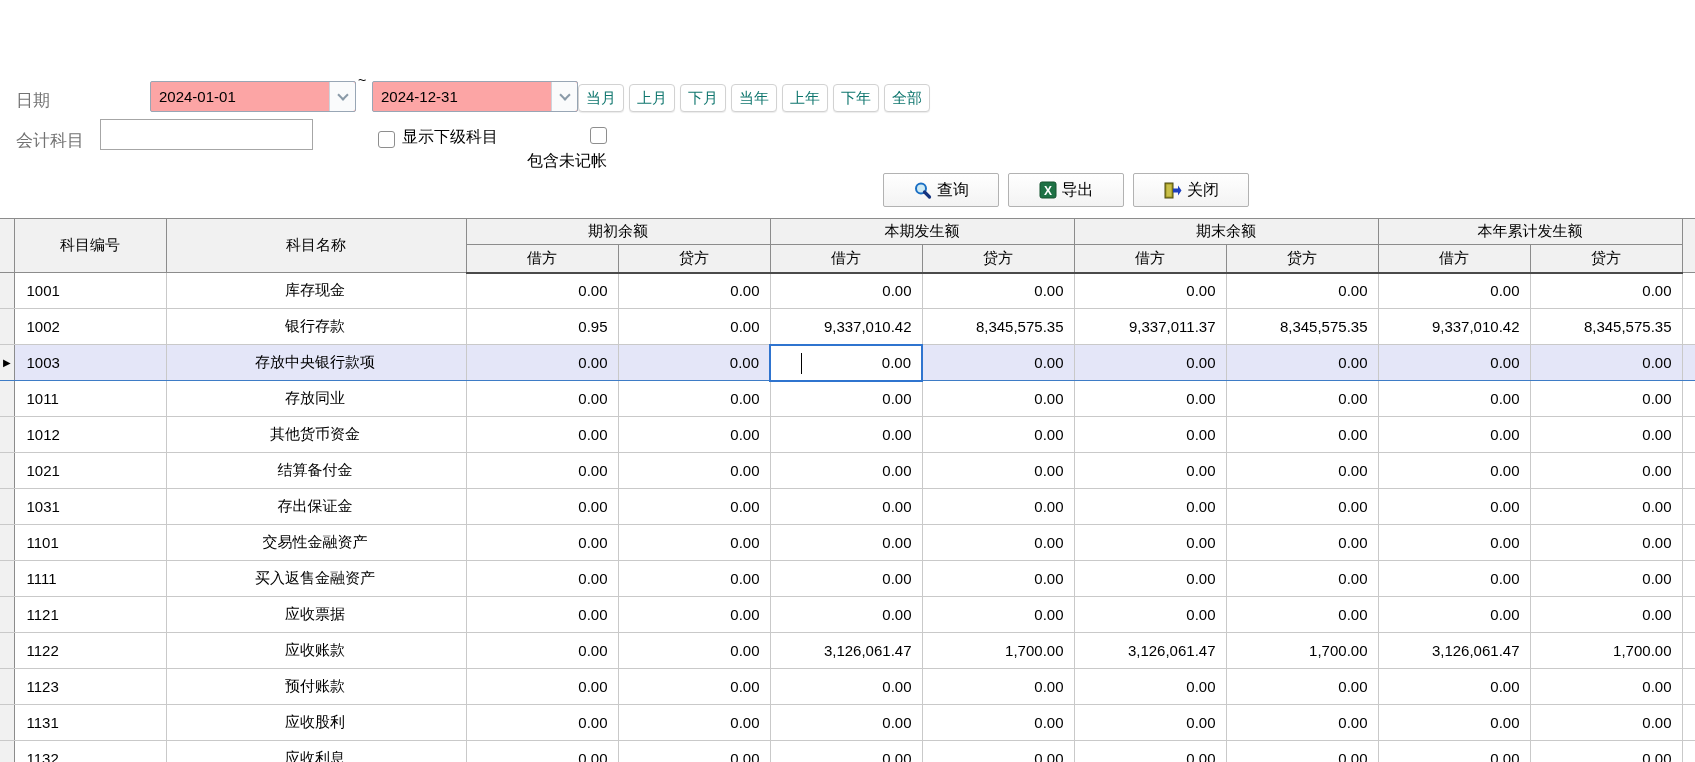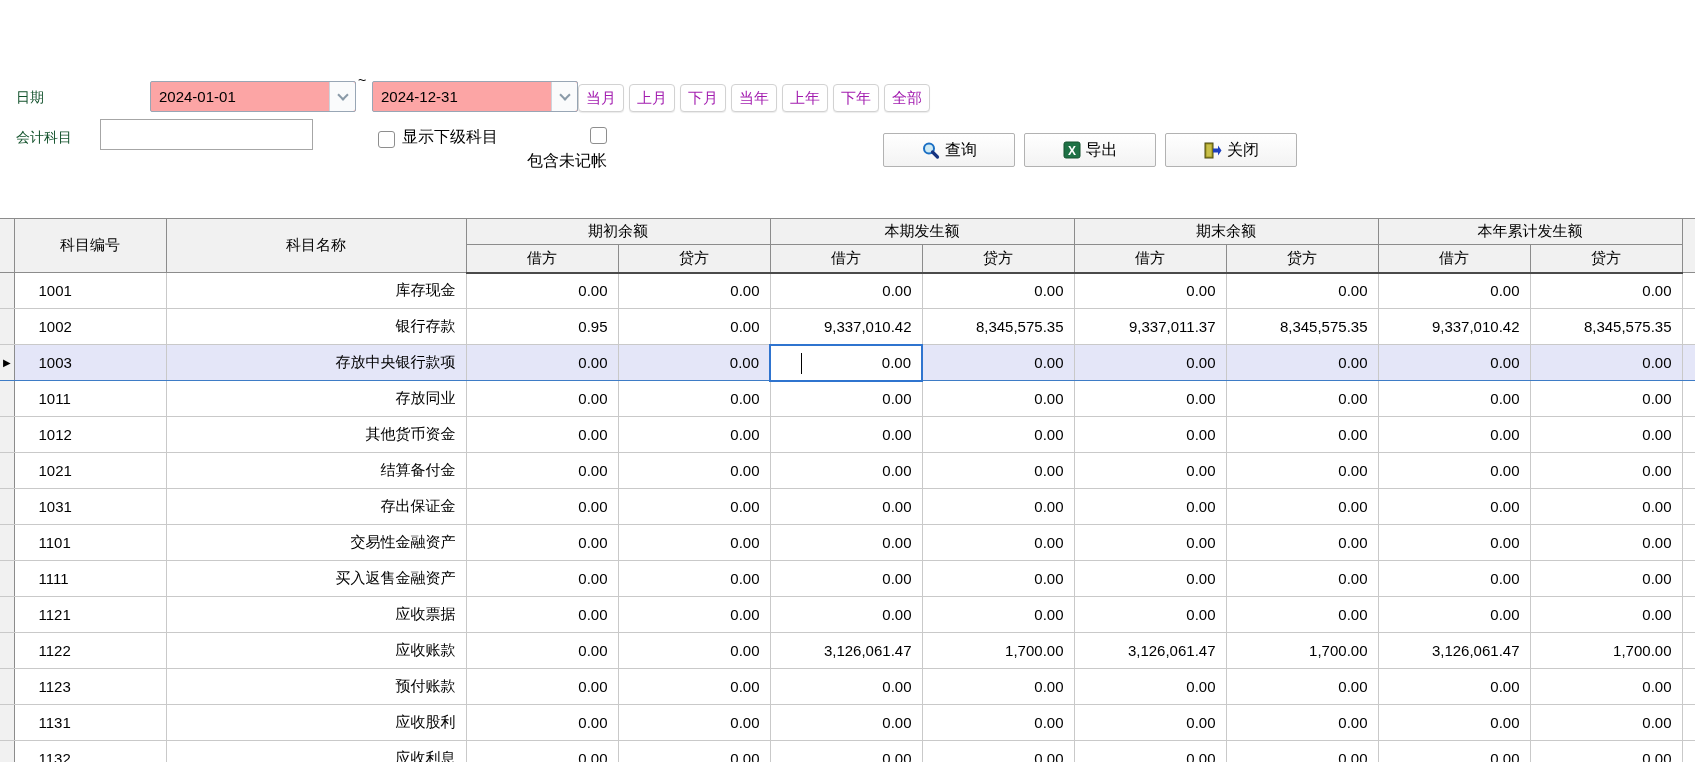--- a/index.html
+++ b/index.html
@@ -12,54 +12,54 @@
   .tab-inactive { left:2px; width:144px; background:#c4cdec; border:1px solid #33539e; }
   .tab-active { left:146px; width:152px; background:#ffffff; }
   .tab-close { margin-left:auto; color:#8a8a8a; font-size:18px; line-height:1; padding:0 2px; }
   .winbtn { position:absolute; top:3px; width:33px; height:26px; border-radius:6px;
             background:linear-gradient(#4a90e8,#1b5fc6); border:2px solid #9cc4f2; }
   .winbtn-min { right:13px; }
   .winbtn-edge { right:-26px; }
   .min-dash { display:block; width:11px; height:3px; background:#eaf3fd; margin:13px auto 0; border-radius:1px; }
 
   
-  .lbl { position:absolute; font-size:14px; color:#14532d; }
+  .lbl { position:absolute; font-size:17px; color:#737373; }
   .lbl-date { left:16px; top:89px; }
   .lbl-acct { left:16px; top:129px; }
   .combo { position:absolute; top:81px; height:31px; background:#fca5a5; border:1px solid #98a6b5; display:flex; border-radius:2px; }
   .combo-from { left:150px; width:206px; }
   .combo-to { left:372px; width:206px;gap:41px; }
   .combo-val { flex:1; font-size:15px; padding:6px 0 0 8px; white-space:nowrap; }
   .combo-btn { width:26px; border-left:1px solid #ccd4dc; background:#fafbfc; display:flex; align-items:center; justify-content:center; border-radius:0 2px 2px 0; }
   .chev { width:8px; height:8px; border-right:2px solid #8a9aa8; border-bottom:2px solid #8a9aa8; transform:rotate(45deg); margin-top:-3px; }
   .tilde { position:absolute; left:358px; top:72px; font-size:14px; color:#000; }
   .quick { position:absolute; left:578px; top:84px; display:flex; gap:5px; }
-  .qbtn { height:28px; padding:0 7px; font-size:15px; color:#a21caf; background:#fff;
+  .qbtn { height:28px; padding:0 7px; font-size:15px; color:#0f766e; background:#fff;
           border:1px solid #d2d2d2; border-radius:4px; box-shadow:0 1px 1px rgba(0,0,0,.08);
           display:flex; align-items:center; cursor:pointer; font-family:inherit; }
   .acct-input { position:absolute; left:100px; top:119px; width:213px; height:31px;
                 border:1px solid #a6a6a6; background:#fff; font-size:15px; padding:0 6px; font-family:inherit; }
   .chk { position:absolute; top:127px; display:flex; align-items:flex-end; gap:7px; font-size:16px; color:#000; cursor:pointer; }
   .chk-sub { left:378px; } .chk-unposted { left:527px;flex-direction:column; }
   .chkbox { width:17px; height:17px; border:1px solid #8e8e8e; border-radius:3px; background:#fff; }
   .actions { position:absolute; left:883px; top:133px; display:flex; gap:9px; }
-  .abtn { width:132px; height:34px; background:linear-gradient(#ffffff,#f3f3f3); border:1px solid #b2b2b2; border-radius:2px;
+  .abtn { width:116px; height:34px; background:linear-gradient(#ffffff,#f3f3f3); border:1px solid #b2b2b2; border-radius:2px;
           display:flex; align-items:center; justify-content:center; gap:5px; font-size:16px; color:#000;
-          cursor:pointer; font-family:inherit; }
+          cursor:pointer; font-family:inherit;margin-top:40px; }
   .abtn svg { flex:0 0 auto; }
 
   
   .grid { position:absolute; left:0; top:218px; width:1695px; border-collapse:collapse; table-layout:fixed; font-size:15px; color:#000; background:#fff; }
   .grid thead th { background:#f1f1f1; border:1px solid #8c8c8c; font-weight:normal; padding:0; }
   .grid thead tr.h1 th { height:26px; }
   .grid thead tr.h2 th { height:28px; border-bottom:2px solid #4a4a4a; }
   .grid tbody td { border:1px solid #c9c9c9; height:36px; padding:0 10px; overflow:hidden; white-space:nowrap; }
   .grid td.ind, .grid th.ind { background:#f1f1f1; border-right:1px solid #8c8c8c; border-left:none; padding:0; text-align:center; font-size:10px; color:#000; }
-  .grid td.code { text-align:left; padding-left:24px; }
-  .grid td.name { text-align:right; padding-left:8px; }
+  .grid td.code { text-align:left; padding-left:12px; }
+  .grid td.name { text-align:center; padding-left:8px; }
   .grid td.num { text-align:right; padding-right:10px; }
   .grid td.filler, .grid th.filler { padding:0; }
   tr.selected td { background:#e4e6f8; border-top:1px solid #3e7cc6; border-bottom:1px solid #3e7cc6; }
   tr.selected td.ind { background:#f1f1f1; }
   td.focused { background:#fff !important; border:2px solid #2f74cf !important; position:relative; }
   .caret { position:absolute; left:30px; top:7px; width:1px; height:21px; background:#000; }
 </style>
 </head>
 <body>
 

